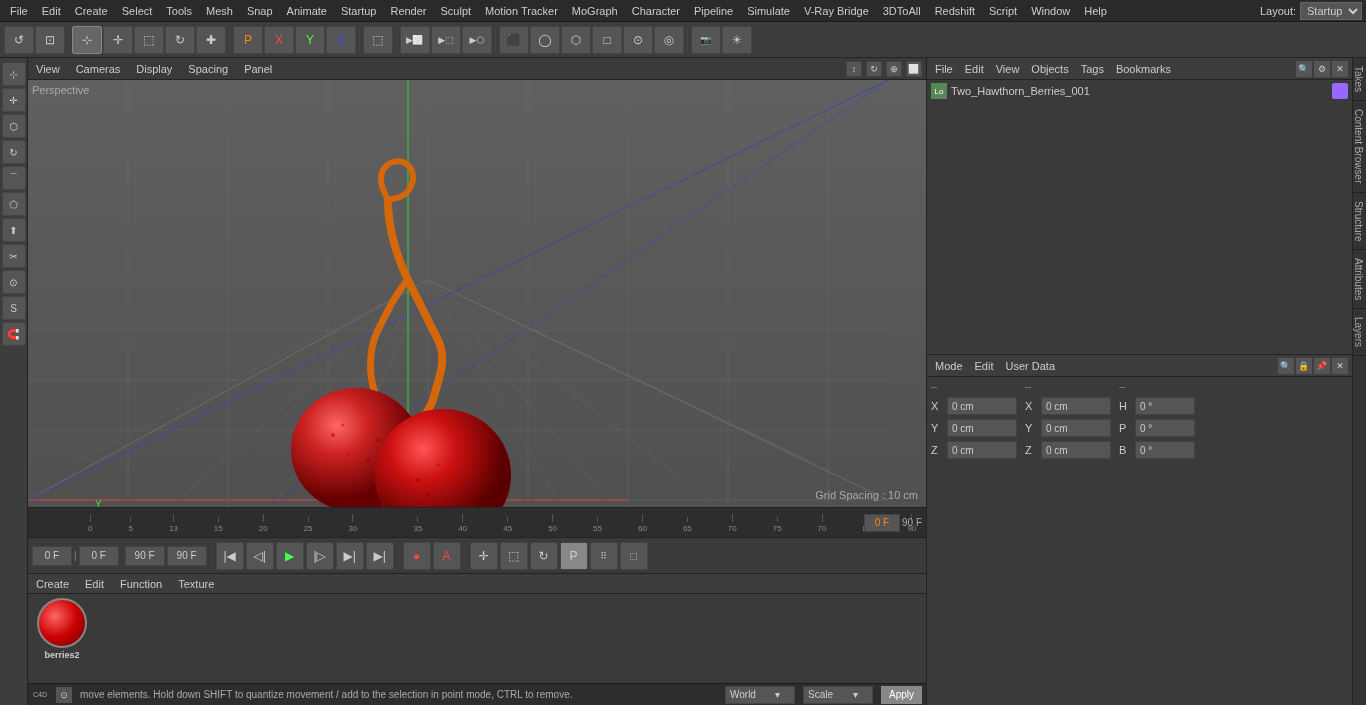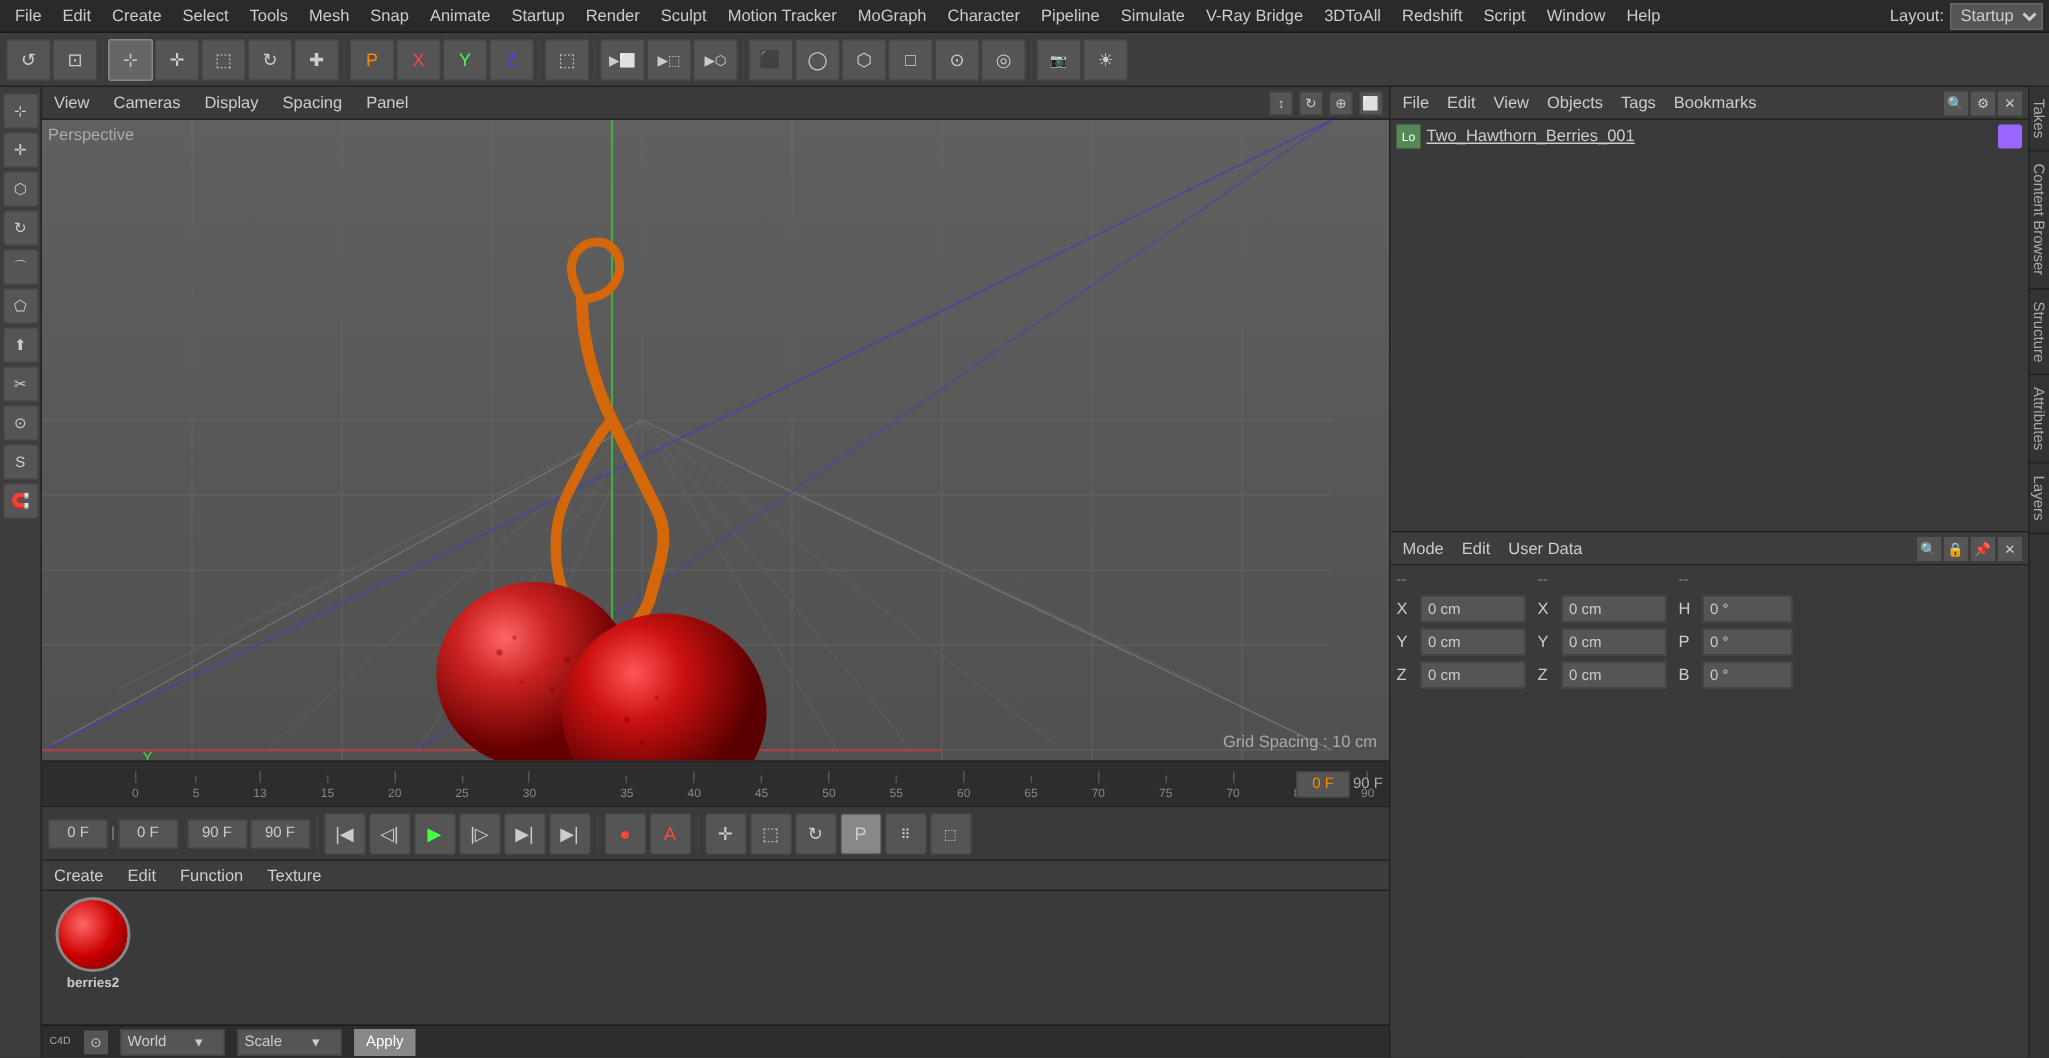--- a/index.html
+++ b/index.html
@@ -140,21 +140,21 @@
       background: #3d3d3d; border-bottom: 1px solid #222;
       padding: 0 4px; gap: 4px;
     }
     .obj-menu { color: #ccc; cursor: pointer; font-size: 11px; padding: 2px 4px; }
     #objects-content { flex: 1; background: #3a3a3a; }
     .obj-item {
       display: flex; align-items: center; padding: 2px 4px; height: 22px;
       gap: 4px; cursor: pointer;
     }
     .obj-icon { width: 16px; height: 16px; background: #888; font-size: 9px; display: flex; align-items: center; justify-content: center; color: #fff; }
-    .obj-name { font-size: 11px; color: #ccc; flex: 1; text-decoration: underline; }
+    .obj-name { font-size: 11px; color: #ccc; flex: 1; }
     .obj-dots { width: 16px; height: 16px; background: #9966ff; border-radius: 2px; }
 
     
     #right-tabs {
       display: flex; flex-direction: column; width: 14px;
       background: #333; border-left: 1px solid #222;
     }
     .right-tab {
       writing-mode: vertical-rl; text-orientation: mixed;
       padding: 8px 2px; font-size: 10px; color: #aaa; cursor: pointer;
@@ -512,20 +512,21 @@
         <div class="material-item">
           <div class="material-preview"></div>
           <div class="material-name">berries2</div>
         </div>
       </div>
     </div>
 
     <div id="statusbar">
       <div class="status-icon" style="background:none;font-size:7px;color:#aaa">C4D</div>
       <div class="status-icon" style="font-size:9px">⊙</div>
+      <div class="status-text">move elements. Hold down SHIFT to quantize movement / add to the selection in point mode, CTRL to remove.</div>
       <div class="coord-dropdown">
         <span>World</span>
         <span>▾</span>
       </div>
       <div class="coord-dropdown">
         <span>Scale</span>
         <span>▾</span>
       </div>
       <button class="coord-btn">Apply</button>
     </div>

